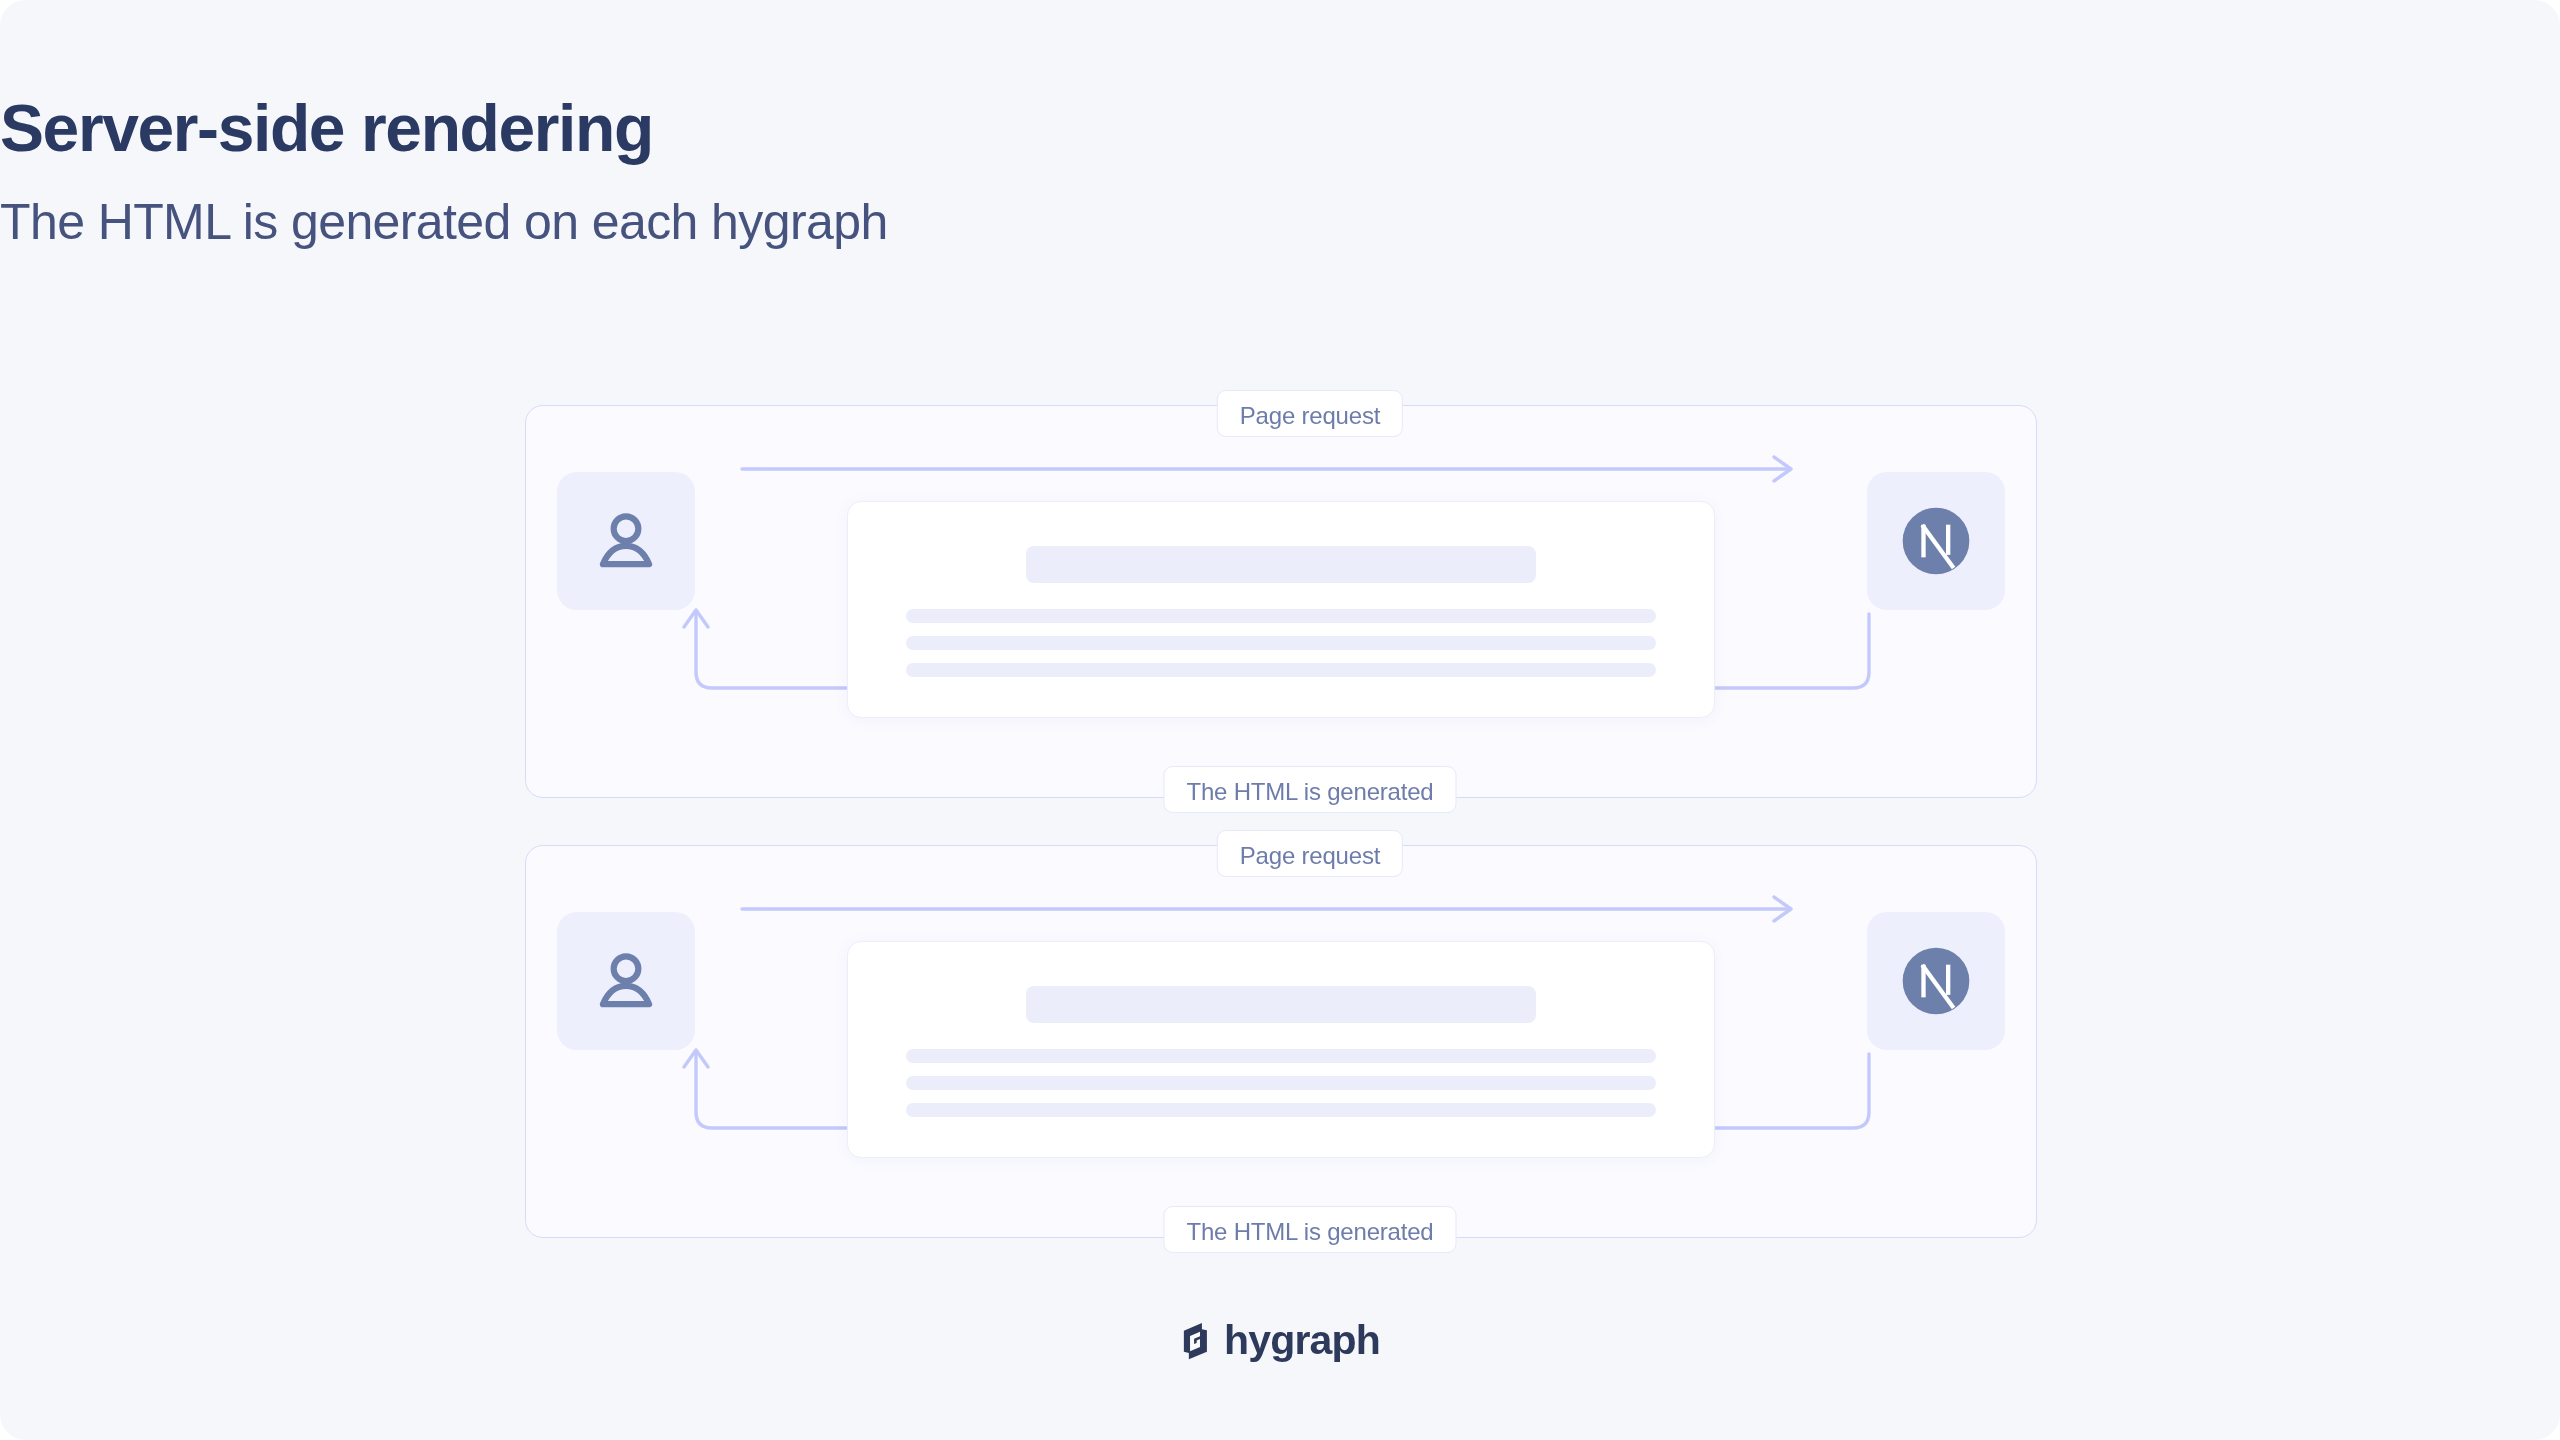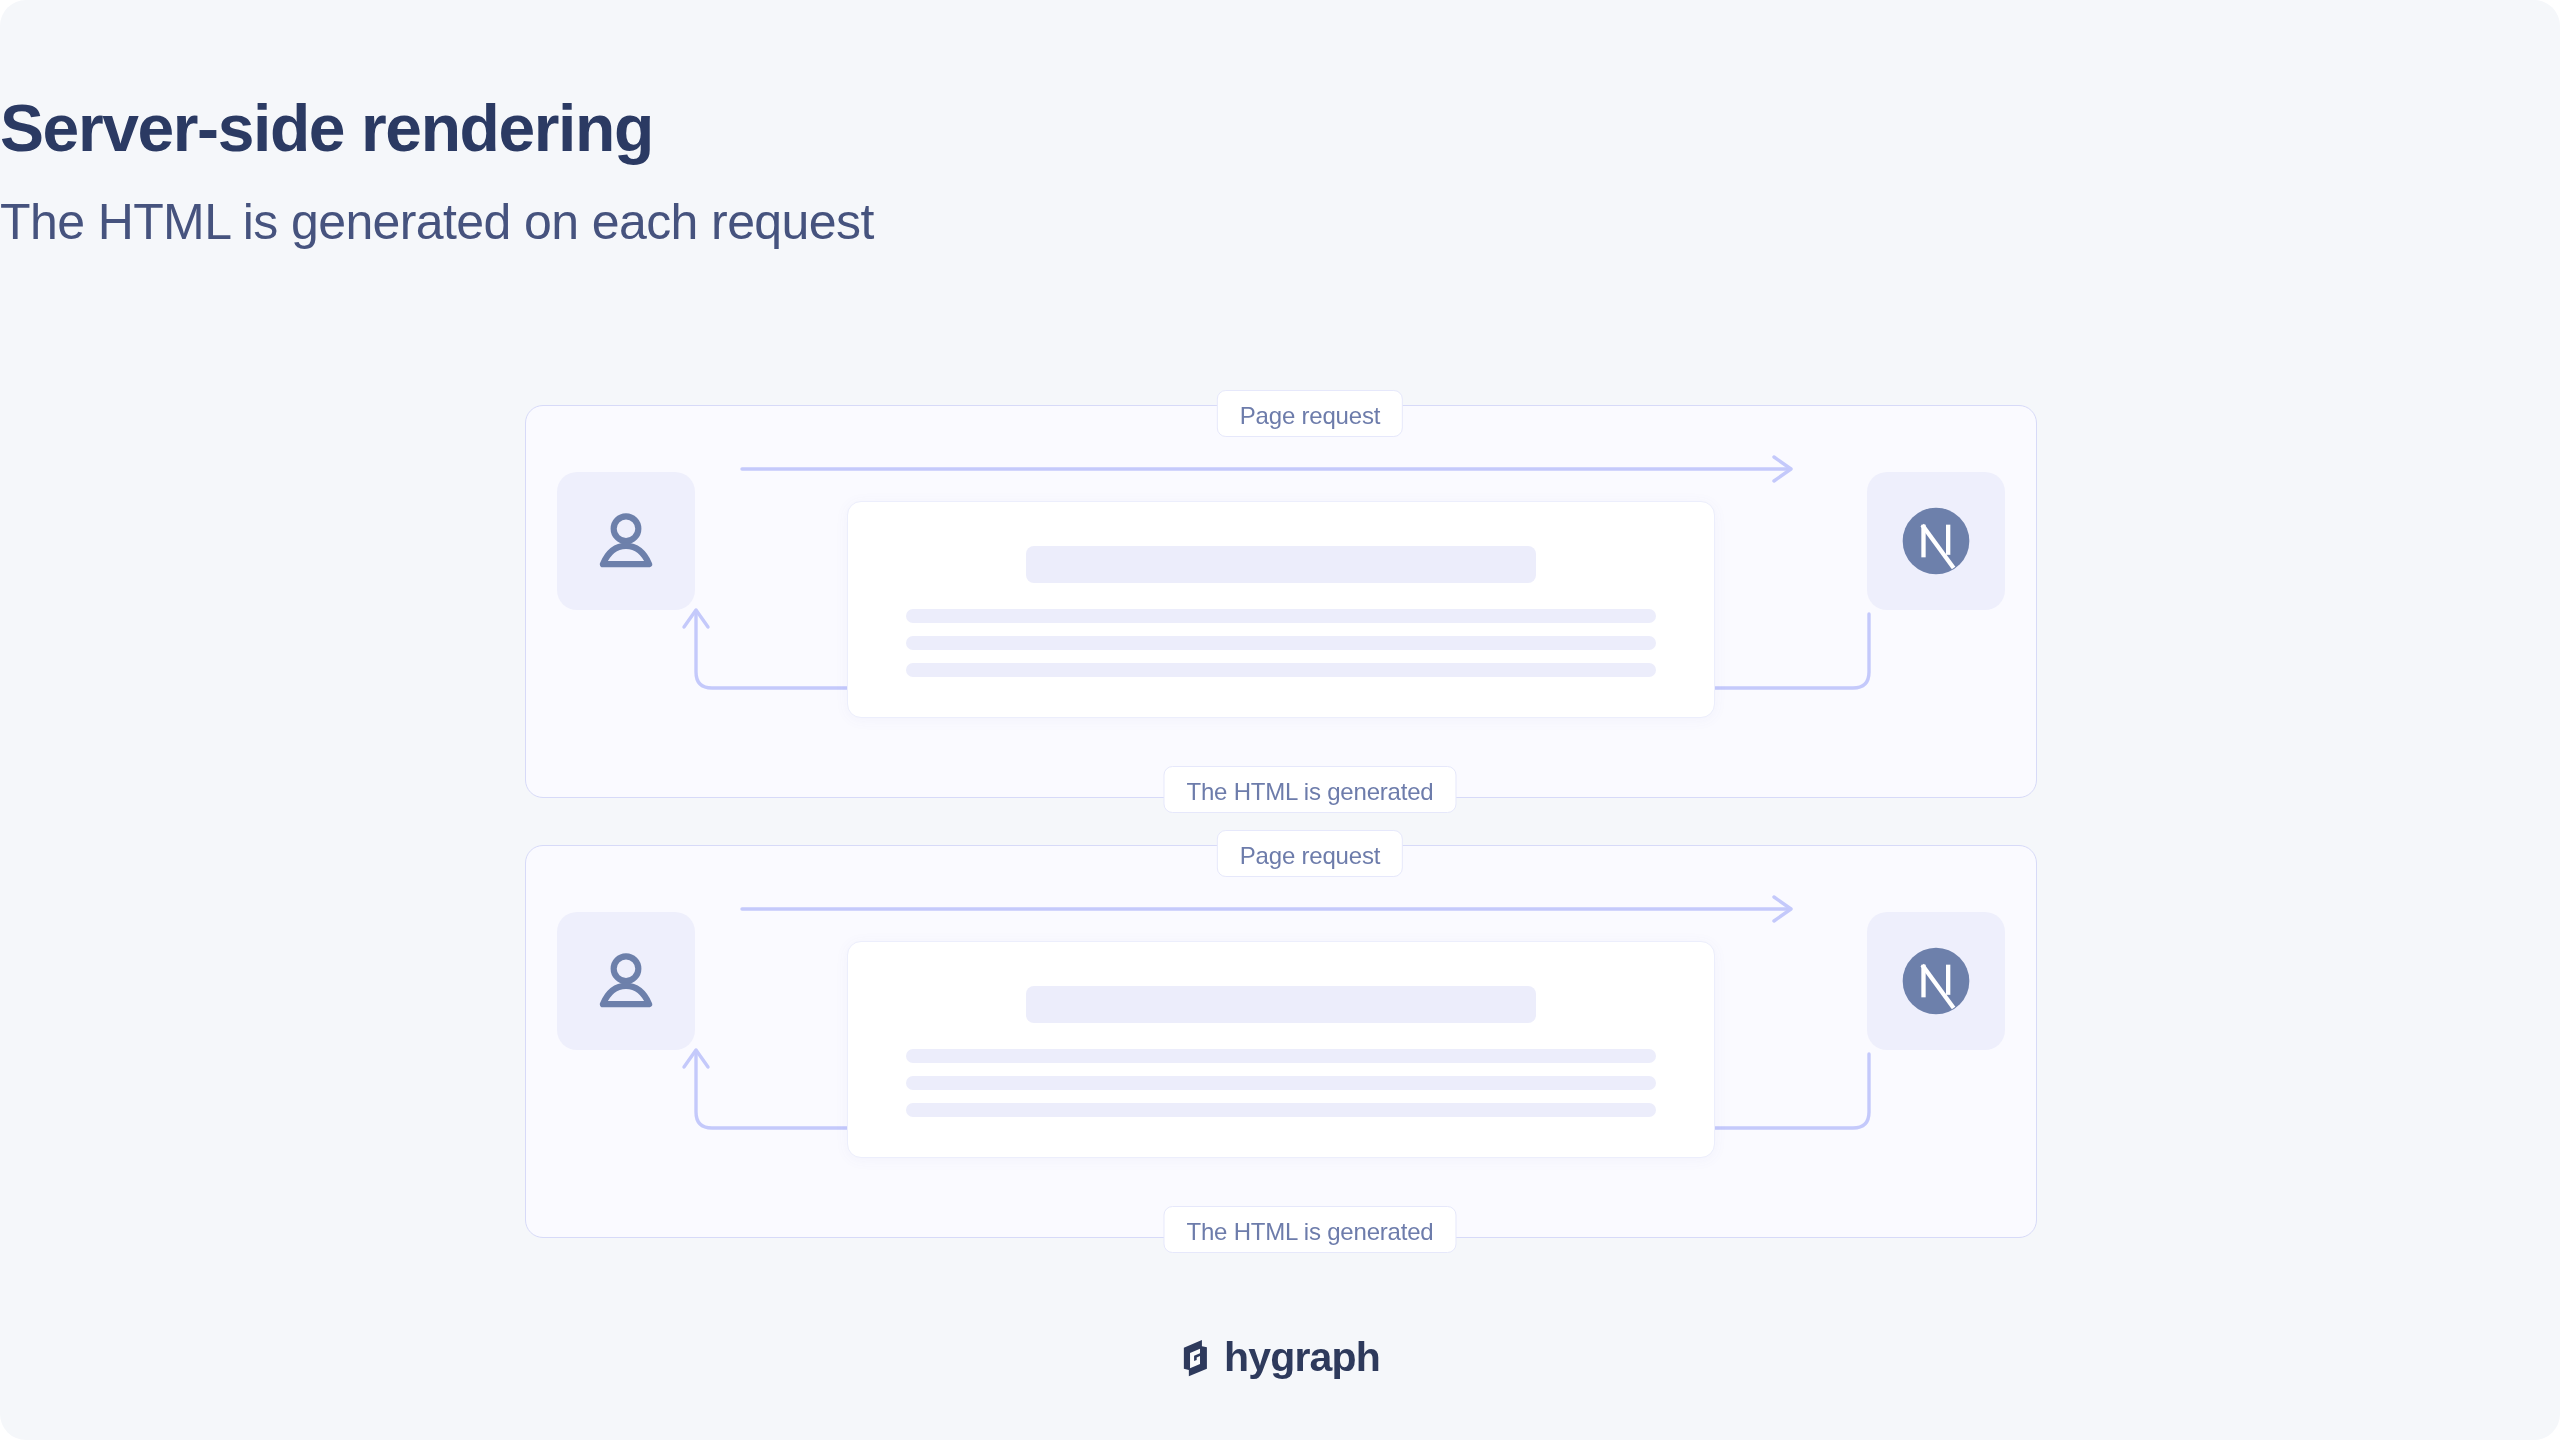--- a/index.html
+++ b/index.html
@@ -156,21 +156,21 @@
     width: 100%;
     height: 14px;
     border-radius: 7px;
     background: #ecedfb;
   }
 
   
   .footer {
     position: absolute;
     left: 0;
-    bottom: 62px;
+    bottom: 79px;
     width: 2560px;
     display: flex;
     align-items: center;
     justify-content: center;
     gap: 13px;
   }
   .brand-mark { width: 31px; height: 38px; display: block; }
   .brand-word {
     font-size: 41px;
     font-weight: 700;
@@ -179,21 +179,21 @@
     line-height: 1;
   }
 </style>
 </head>
 <body>
 
 <div class="page">
 
   <div class="header">
     <div class="title">Server-side rendering</div>
-    <div class="subtitle">The HTML is generated on each request</div>
+    <div class="subtitle">The HTML is generated on each hygraph</div>
   </div>
 
   <div class="panels">
 
     <div class="panel">
 
       <svg class="flow-svg" viewBox="0 0 1512 393">
 
         <path class="flow-path" d="M 216 63 L 1264 63"></path>
         <path class="flow-path" d="M 1248 51 L 1265 63 L 1248 75"></path>

